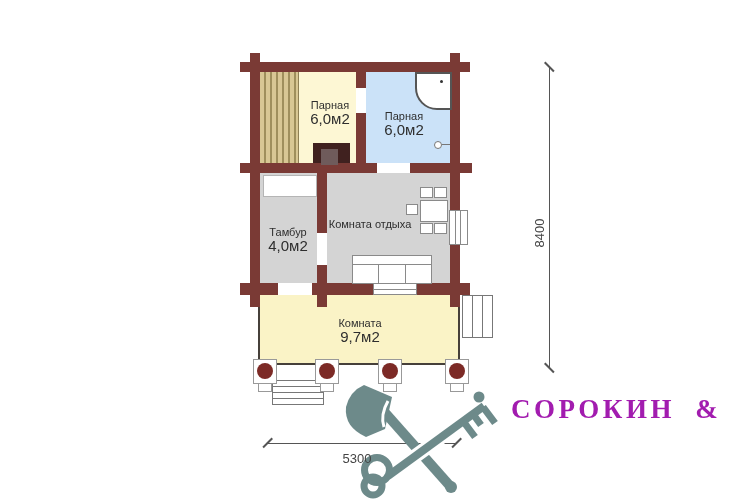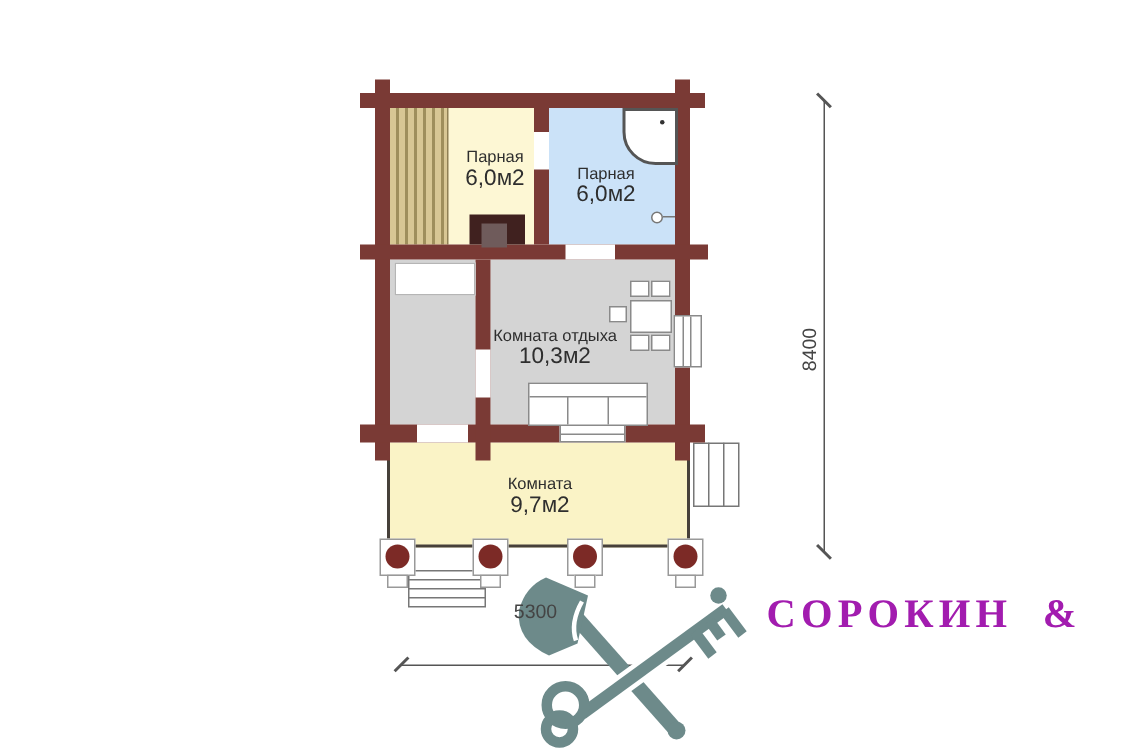--- a/index.html
+++ b/index.html
@@ -102,23 +102,26 @@
   <div class="col-post" style="left:449px;top:363px;width:16px;height:16px;"></div>
 
   <div class="room-label" style="left:290px;top:99px;width:80px;">
     <div>Парная</div>
     <div class="area">6,0м2</div>
   </div>
   <div class="room-label" style="left:364px;top:110px;width:80px;">
     <div>Парная</div>
     <div class="area">6,0м2</div>
   </div>
+  <div class="room-label" style="left:248px;top:226px;width:80px;">
+    <div>Тамбур</div>
+    <div class="area">4,0м2</div>
+  </div>
   <div class="room-label" style="left:310px;top:218px;width:120px;">
     <div>Комната отдыха</div>
-    <div class="area">10,3м2</div>
   </div>
   <div class="room-label" style="left:320px;top:317px;width:80px;">
     <div>Комната</div>
     <div class="area">9,7м2</div>
   </div>
 
   <div class="dim-line" style="left:549px;top:67px;width:1px;height:301px;"></div>
   <div class="tick" style="left:543px;top:66px;transform:rotate(45deg);"></div>
   <div class="tick" style="left:543px;top:367px;transform:rotate(45deg);"></div>
   <div class="dim-label" style="left:509px;top:226px;width:60px;height:14px;transform:rotate(-90deg);">8400</div>
@@ -145,17 +148,17 @@
       <line x1="50" y1="93" x2="146" y2="23" stroke="#6d8a8a" stroke-width="8"></line>
       <circle cx="39" cy="87" r="12.5" stroke="#6d8a8a" stroke-width="7"></circle>
       <circle cx="35" cy="103" r="9" stroke="#6d8a8a" stroke-width="7"></circle>
       <line x1="125" y1="38" x2="137" y2="54" stroke="#6d8a8a" stroke-width="7"></line>
       <line x1="135" y1="31" x2="143" y2="42" stroke="#6d8a8a" stroke-width="7"></line>
       <line x1="145" y1="24" x2="157" y2="40" stroke="#6d8a8a" stroke-width="7"></line>
       <circle cx="141" cy="14" r="5.5" fill="#6d8a8a"></circle>
     </g>
   </svg>
 
-  <div class="dim-label" style="left:327px;top:400px;width:60px;">5300</div>
+  <div class="dim-label" style="left:327px;top:451px;width:60px;">5300</div>
 
   <div class="logo-text" style="left:511px;top:394px;font-size:27px;font-weight:bold;letter-spacing:3.5px;word-spacing:10px;">СОРОКИН &amp;</div>
 
 </div>
 
 </body></html>

